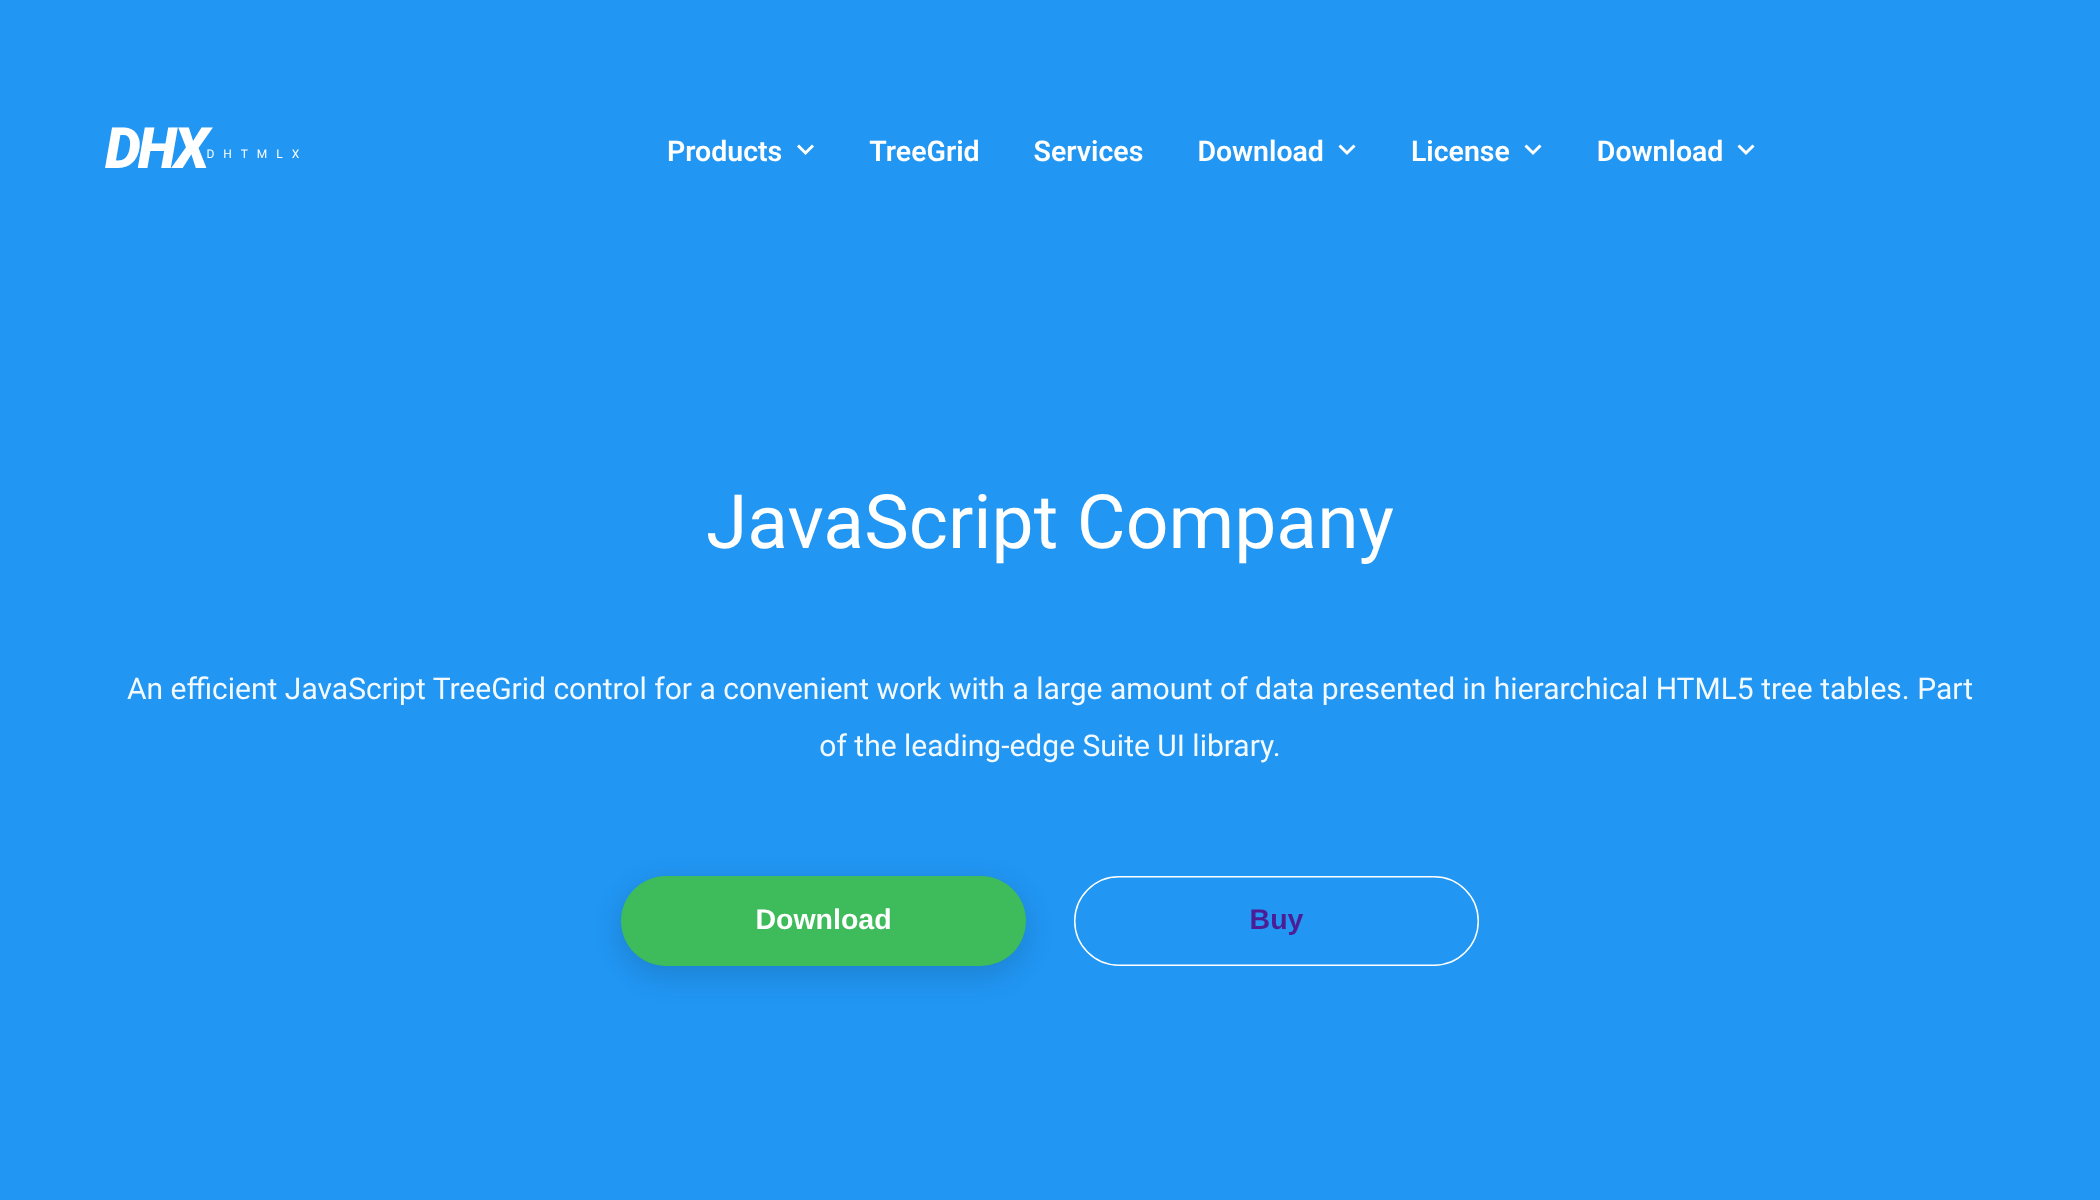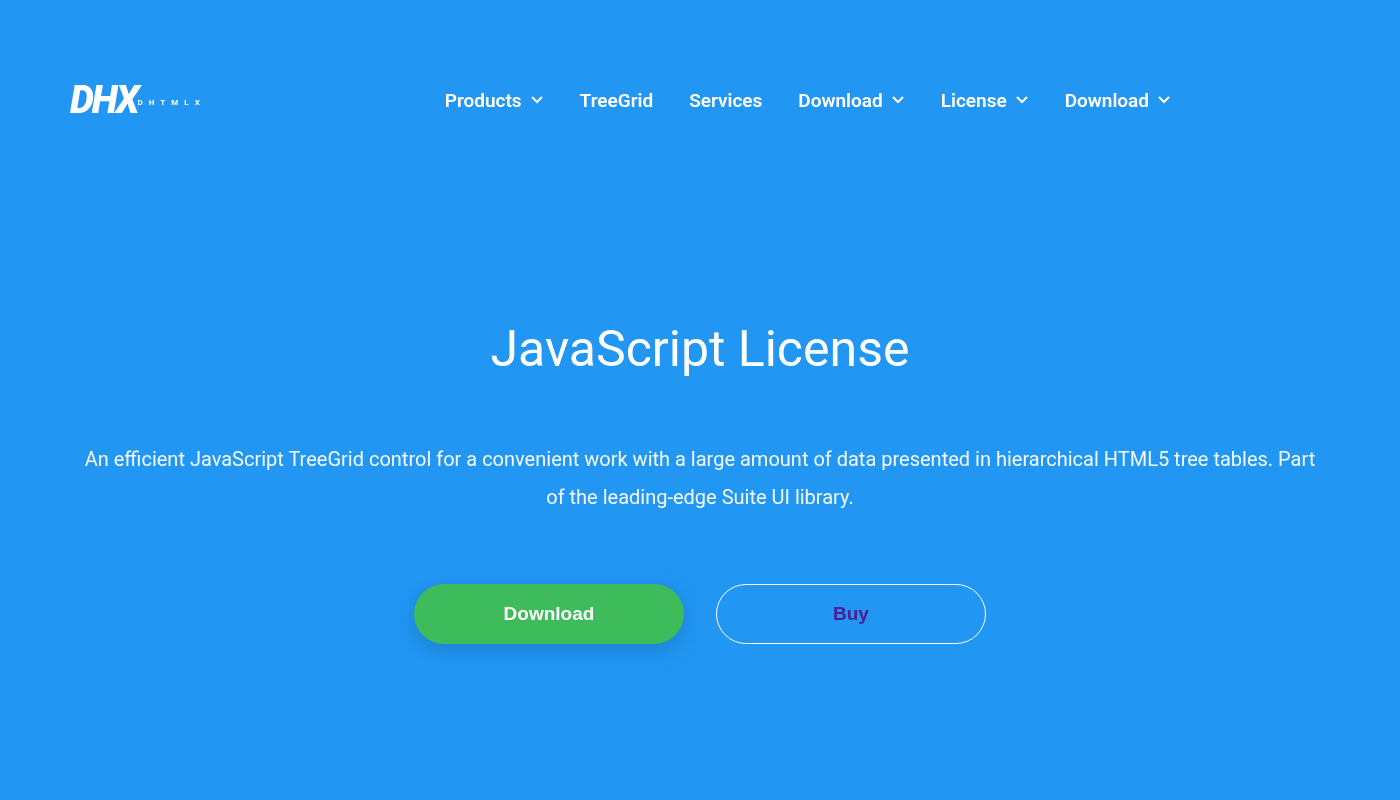--- a/index.html
+++ b/index.html
@@ -31,21 +31,21 @@
       font-size: 38px;
       font-weight: 900;
       letter-spacing: -2px;
       line-height: 1;
       font-style: italic;
     }
     .logo-sub {
       font-size: 8px;
       letter-spacing: 6px;
       margin-top: 4px;
-      font-weight: 700;
+      font-weight: 400;
     }
     .nav {
       display: flex;
       gap: 36px;
       flex: 1;
       justify-content: center;
     }
     .nav-item {
       display: flex;
       align-items: center;
@@ -156,19 +156,19 @@
       <span class="chevron-down">
         <svg viewBox="0 0 12 8">
             <path d="M1 1 L6 6 L11 1"></path>
           </svg>
       </span>
     </div>
   </nav>
 </header>
 
 <section class="hero">
-  <h1 class="hero-title">JavaScript License</h1>
+  <h1 class="hero-title">JavaScript Company</h1>
   <p class="hero-description">An efficient JavaScript TreeGrid control for a convenient work with a large amount of data presented in hierarchical HTML5 tree tables. Part of the leading-edge Suite UI library.</p>
   <div class="hero-buttons">
     <button class="btn btn-primary">Download</button>
     <button class="btn btn-outline">Buy</button>
   </div>
 </section>
 
 </body></html>

